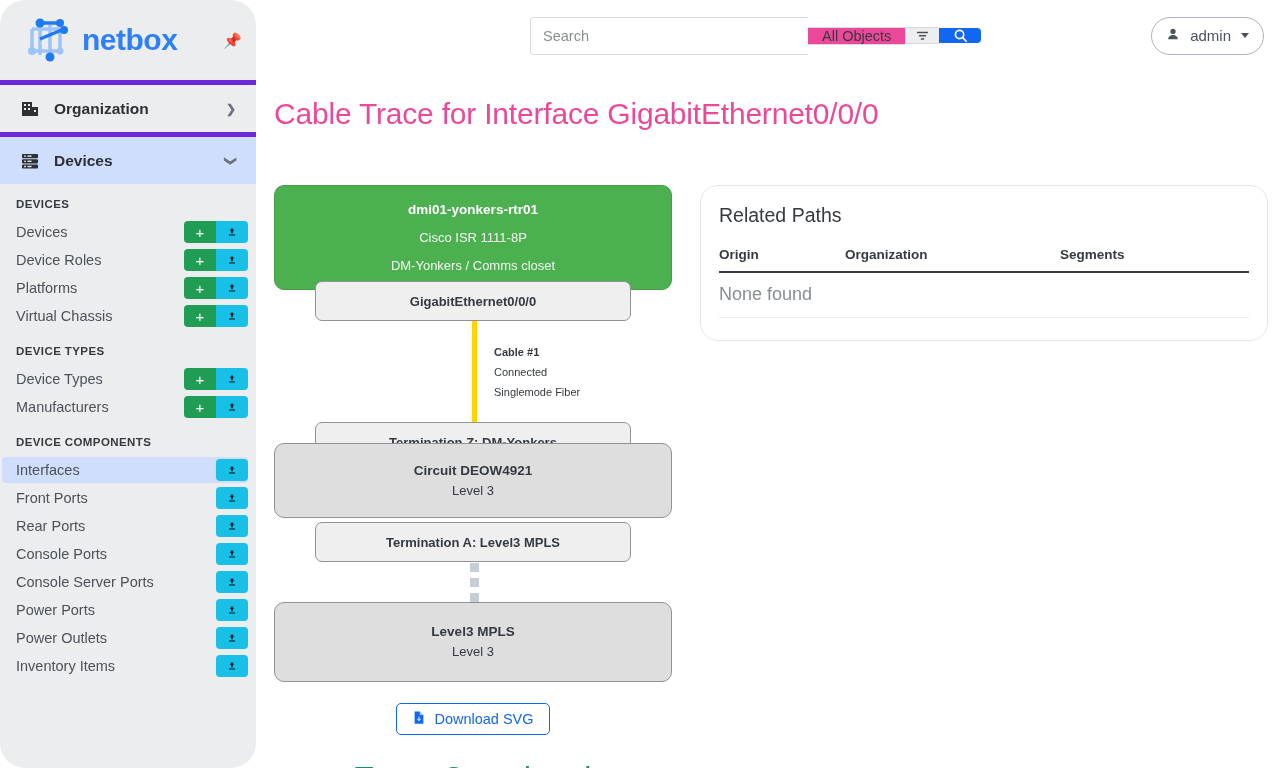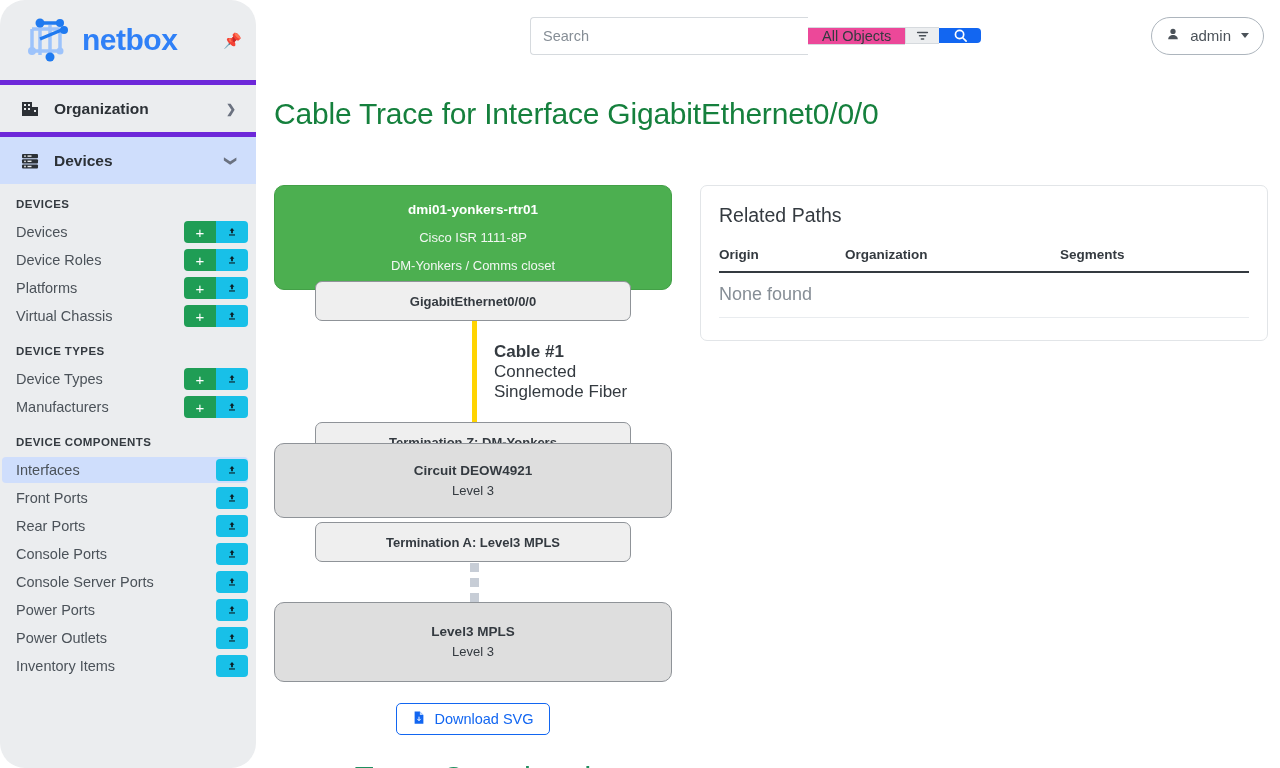--- a/index.html
+++ b/index.html
@@ -100,21 +100,21 @@
   }
   .user-btn {
     margin-left: auto; display: flex; align-items: center; gap: 10px;
     height: 38px; padding: 0 14px;
     border: 1px solid #adb5bd; border-radius: 19px;
     font-size: 15px; color: #4b5259; cursor: pointer; background: #fff;
   }
   .caret { width: 0; height: 0; border-left: 4.5px solid transparent; border-right: 4.5px solid transparent; border-top: 5px solid #4b5259; }
 
   .page-title {
-    font-size: 30px; font-weight: 400; color: #15803d;
+    font-size: 30px; font-weight: 400; color: #ec4899;
     padding: 6px 0 0 18px; letter-spacing: -0.2px;
   }
 
   .content { display: flex; padding: 34px 20px 0 18px; gap: 28px; }
   .trace-col { width: 398px; flex: 0 0 398px; position: relative; }
   .paths-col { flex: 1 1 auto; }
 
   
   .svg-stage { position: relative; width: 398px; height: 498px; }
   .node {
@@ -131,41 +131,41 @@
   .node-circuit .n2 { font-size: 13px; color: #343a40; line-height: 20px; }
 
   .term {
     position: absolute; left: 41px; width: 316px; height: 40px;
     background: #efefef; border: 1px solid #8f9398; border-radius: 7px;
     display: flex; align-items: center; justify-content: center;
     font-size: 13px; font-weight: 700; color: #343a40;
   }
   .cable-line { position: absolute; width: 5px; background: #ffd400; left: 198px; }
   .cable-lbl { position: absolute; left: 220px; }
-  .cable-lbl div { font-size: 17px; color: #343a40; line-height: 20px; }
+  .cable-lbl div { font-size: 11px; color: #343a40; line-height: 20px; }
   .cable-lbl div.b { font-weight: 700; }
   .dots { position: absolute; left: 196px; width: 9px; }
   .dots i { display: block; width: 9px; height: 9px; background: #c7cdd6; margin-bottom: 6px; }
 
   .dl-wrap { display: flex; justify-content: center; margin-top: 20px; }
   .dl-btn {
     display: flex; align-items: center; gap: 8px;
     height: 32px; padding: 0 15px;
     border: 1px solid #1266f1; border-radius: 5px;
     color: #1266f1; background: #fff; font-size: 14.5px; cursor: pointer;
     font-family: "Liberation Sans", sans-serif;
   }
   .trace-done {
     text-align: center; color: #1f8f5f; font-size: 31px;
     font-weight: 400; margin-top: 26px;
   }
 
   
   .card {
-    border: 1px solid #e2e5e8; border-radius: 7px;
+    border: 1px solid #e2e5e8; border-radius: 18px;
     background: #fff; padding: 18px 18px 22px 18px;
     width: 568px;
   }
   .card-title { font-size: 19.5px; color: #343a40; font-weight: 400; margin-bottom: 20px; }
   table.paths { width: 100%; border-collapse: collapse; }
   table.paths th {
     text-align: left; font-size: 13.5px; font-weight: 700; color: #343a40;
     padding: 0 0 9px 0; border-bottom: 2px solid #343a40;
   }
   table.paths td {

